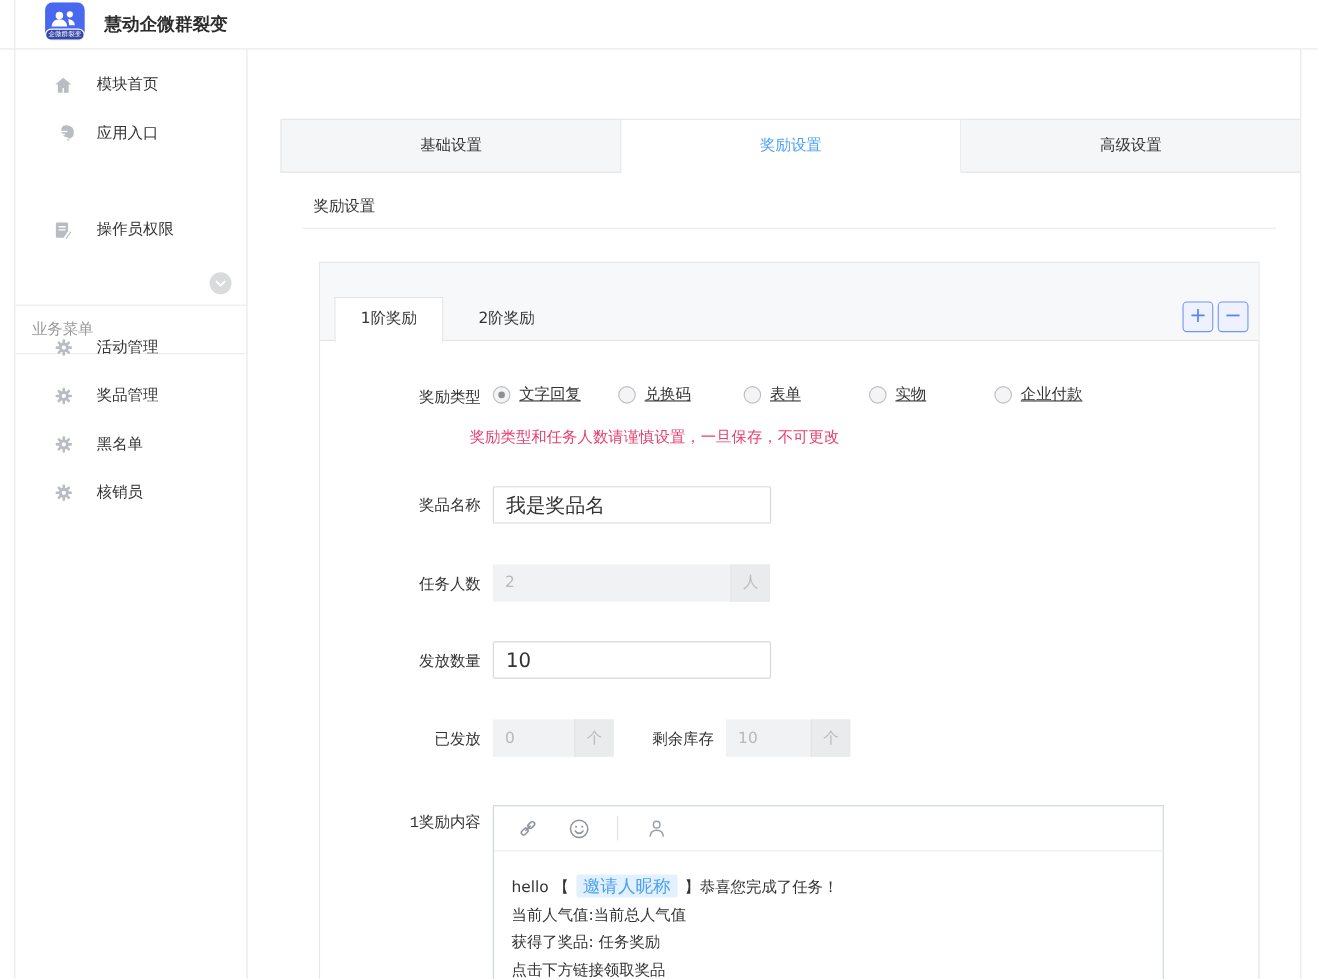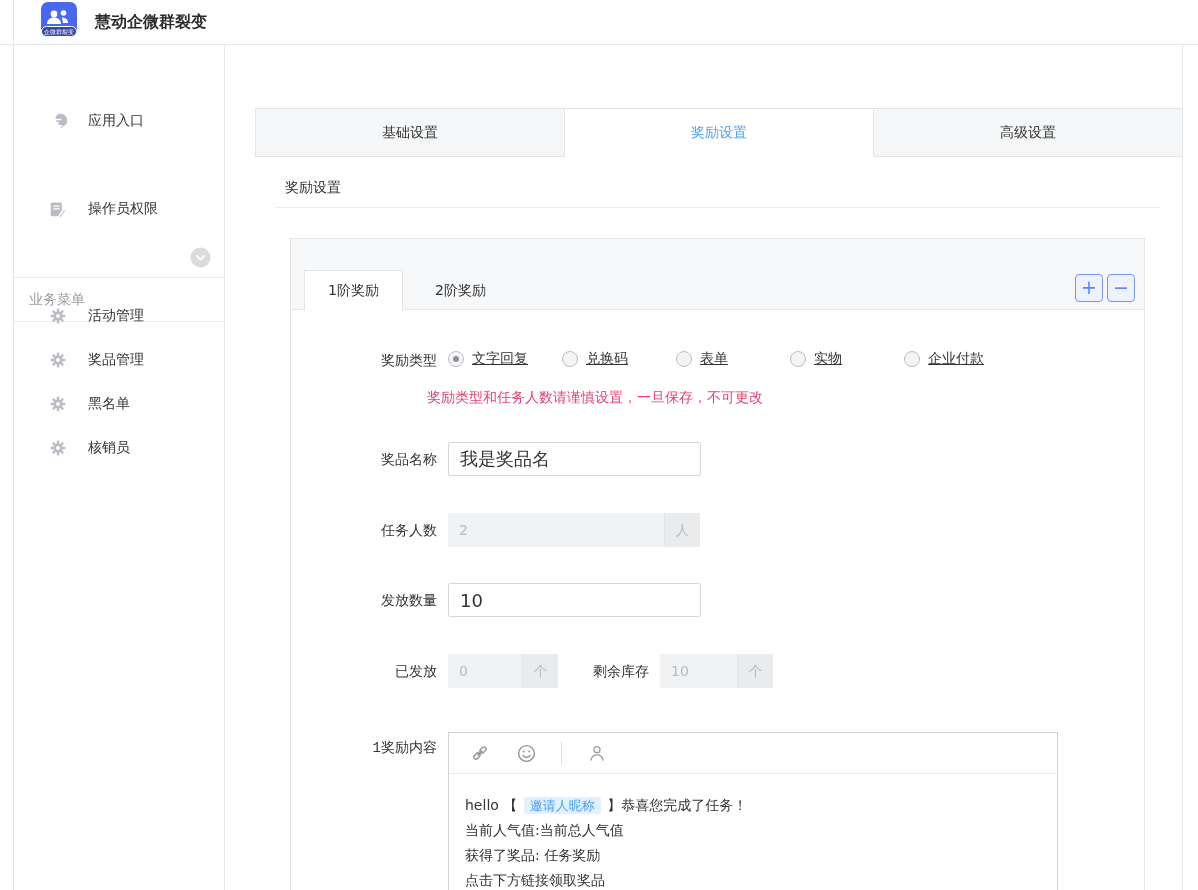--- a/index.html
+++ b/index.html
@@ -70,21 +70,21 @@
   .grey-input .val{flex:1;line-height:34px;padding-left:11px;font-size:14px;color:#b6b9bf;}
   .grey-input .suf{width:36px;line-height:34px;text-align:center;font-size:14px;color:#b6b9bf;
                    background:#eaebec;border-left:1px solid #e3e4e6;box-sizing:border-box;}
 
   
   #editor{left:448px;top:732px;width:610px;height:170px;border:1px solid #ccd5d9;box-sizing:border-box;background:#fff;}
   #editor-toolbar{height:41px;border-bottom:1px solid #e9eaeb;box-sizing:border-box;display:flex;align-items:center;padding-left:20px;}
   .tb-icon{width:22px;height:22px;margin-right:24px;cursor:pointer;display:flex;align-items:center;justify-content:center;}
   .tb-div{width:1px;height:22px;background:#dcdee0;margin-right:24px;}
   #editor-body{padding:19px 16px;font-size:14px;line-height:25px;color:#333;}
-  .nick-tag{background:#e3f1fe;color:#4aa0f7;padding:1px 6px;border-radius:2px;font-size:13px;margin:4px 2px;cursor:pointer;text-align:right;}
+  .nick-tag{background:#e3f1fe;color:#4aa0f7;padding:1px 6px;border-radius:2px;font-size:16px;margin:4px 2px;cursor:pointer;text-align:right;}
 </style>
 </head>
 <body>
 
 <div id="page">
 
   <div id="header" class="abs"></div>
   <div id="logo" class="abs">
     <svg width="38" height="36" viewBox="0 0 38 36">
       <rect x="1" y="0" width="36" height="33" rx="7" fill="#4a67f0"></rect>
@@ -94,20 +94,28 @@
       <path d="M22 15.6c3.5 0 6 2.2 6 5.4h-5z" fill="#fff"></path>
     </svg>
   </div>
   <div id="logo-badge" class="abs">企微群裂变</div>
   <div id="app-title" class="abs">慧动企微群裂变</div>
 
   <div id="page-left-line" class="abs"></div>
   <div id="sidebar-right-line" class="abs"></div>
   <div id="main-right-line" class="abs"></div>
 
+  <div class="side-item" style="top:55px">
+    <span class="ic">
+      <svg width="19" height="19" viewBox="0 0 24 24">
+          <path d="M12 3.5 2.8 11h3v9.5h5.4v-5.4h1.6v5.4h5.4V11h3z" fill="#b9bcc2"></path>
+        </svg>
+    </span>
+    <span class="lb">模块首页</span>
+  </div>
   <div class="side-item" style="top:99px">
     <span class="ic">
       <svg width="19" height="19" viewBox="0 0 24 24">
           <path d="M12 3a9 8.2 0 1 0-3.7 15.7L5.5 21l.4-4.2A9 8.2 0 0 0 12 3z" fill="#b9bcc2" transform="scale(-1,1) translate(-24,0)"></path>
           <rect x="7" y="8.6" width="10" height="1.7" rx=".8" fill="#fff"></rect>
           <rect x="7" y="12.2" width="7" height="1.7" rx=".8" fill="#fff"></rect>
         </svg>
     </span>
     <span class="lb">应用入口</span>
   </div>

